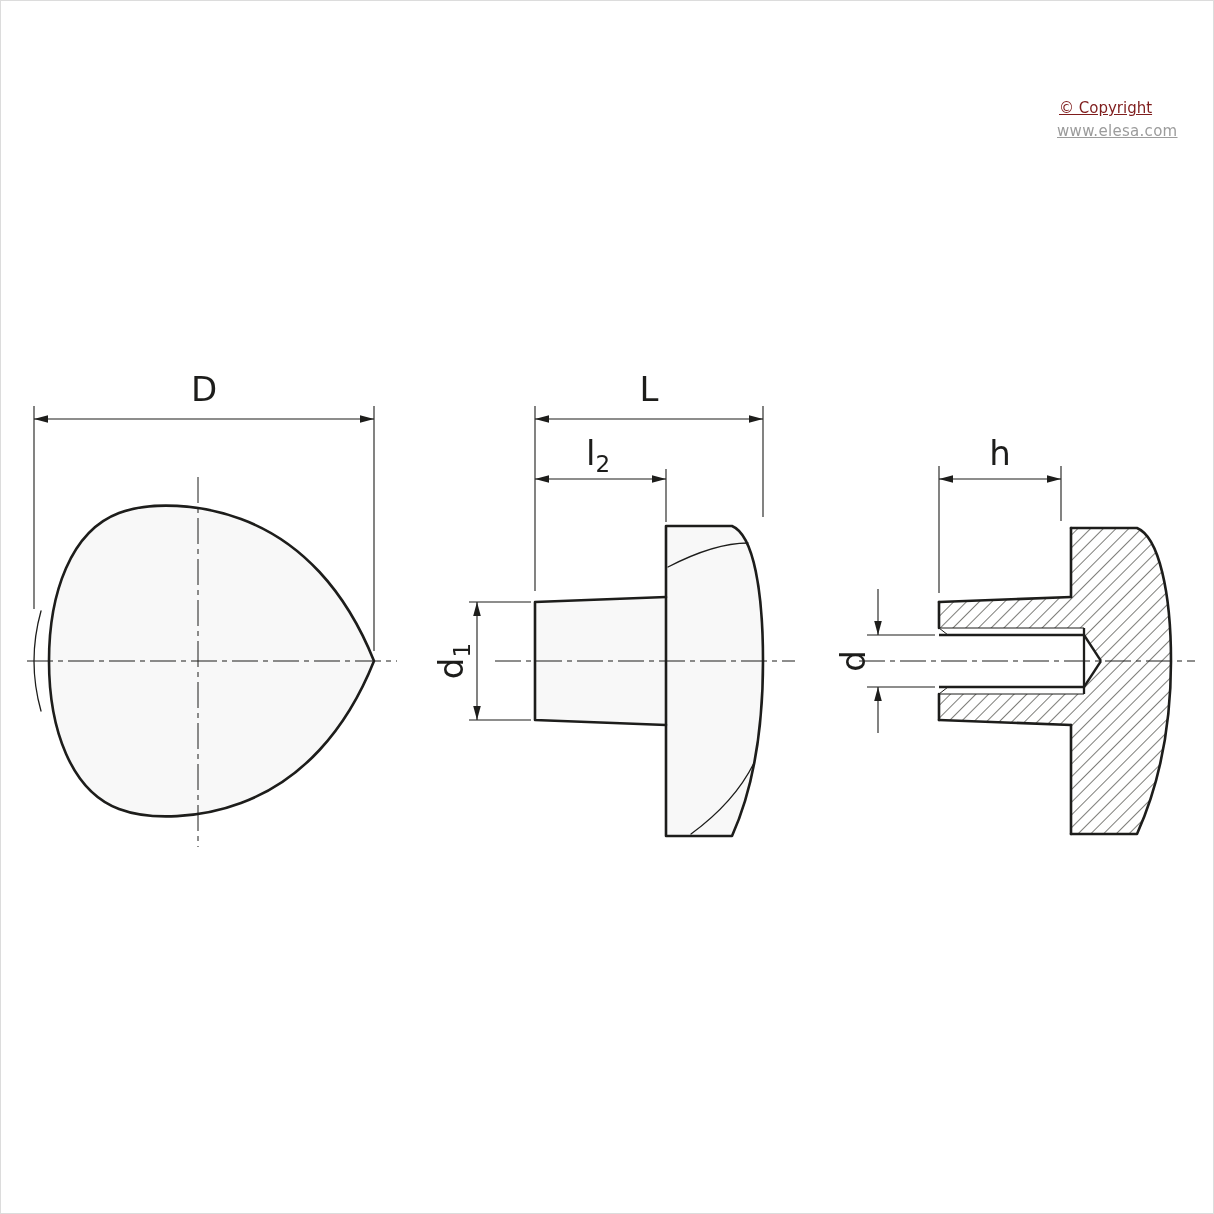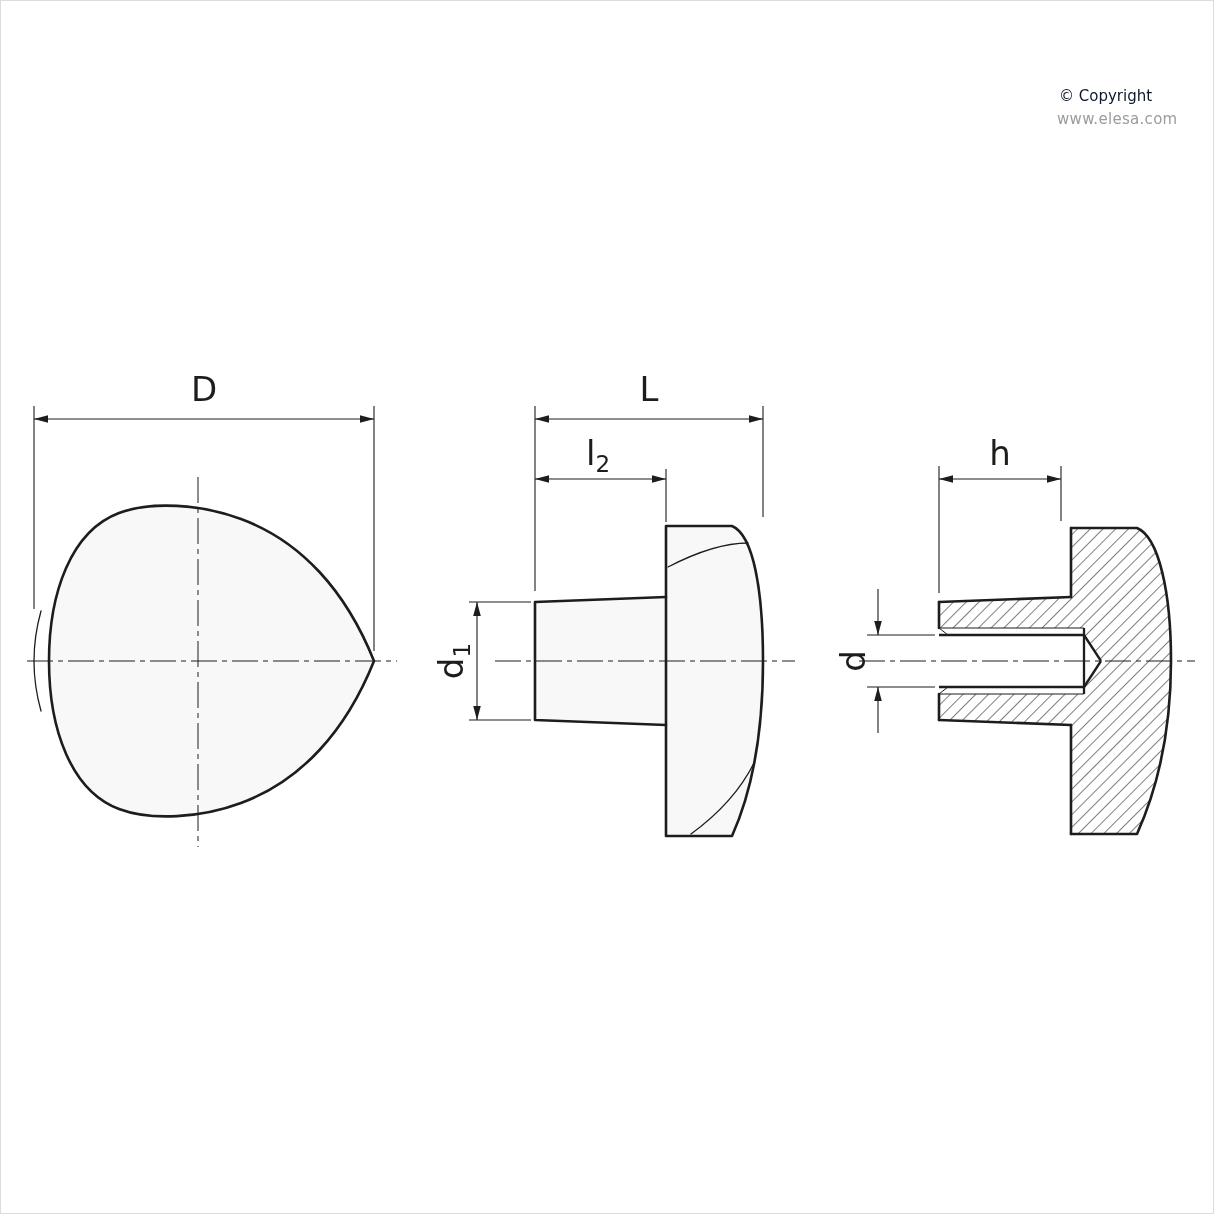--- a/index.html
+++ b/index.html
@@ -21,23 +21,23 @@
   .dimline{fill:none;stroke:#1d1d1b;stroke-width:1.1;}
   .centerline{fill:none;stroke:#1d1d1b;stroke-width:1;stroke-dasharray:26 5 5 5;}
   .arrow{fill:#1d1d1b;stroke:none;}
   .threadthick{fill:none;stroke:#1d1d1b;stroke-width:2.3;}
   .threadthin{fill:none;stroke:#1d1d1b;stroke-width:1;}
   .lbl{font-family:"DejaVu Sans",sans-serif;font-size:34px;fill:#1d1d1b;}
   .lbl .sub{font-size:23px;}
 
   
   .brand{position:absolute;top:86px;left:1056px;width:152px;}
-  .brand .copyright{font-size:15px;color:#0f172a;margin:0 0 1px 2px;}
+  .brand .copyright{font-size:15px;color:#7f1d1d;margin:12px 0 1px 2px;text-decoration:underline;}
   .brand .logoline{font-size:57px;font-weight:bold;color:#b5b5b5;line-height:1.0;letter-spacing:-2px;}
-  .brand .website{font-size:15px;color:#9c9c9c;margin-top:5px;letter-spacing:0.3px;}
+  .brand .website{font-size:15px;color:#9c9c9c;margin-top:5px;letter-spacing:0.3px;text-decoration:underline;}
 </style>
 </head>
 <body>
 
 <div class="canvas">
 
   <svg width="1214" height="1214" viewBox="0 0 1214 1214">
     <defs>
       <pattern id="hatch" patternUnits="userSpaceOnUse" width="9" height="9" patternTransform="rotate(45)">
         <line x1="0" y1="0" x2="0" y2="9" stroke="#26261f" stroke-width="1.2"></line>

